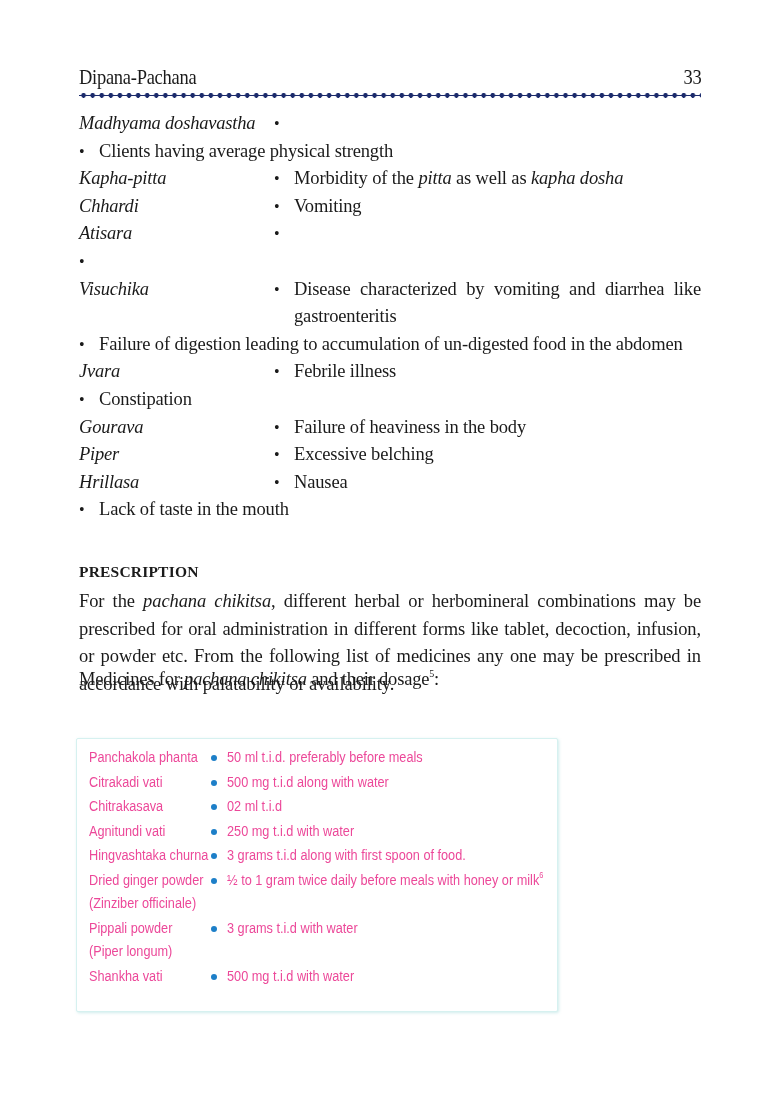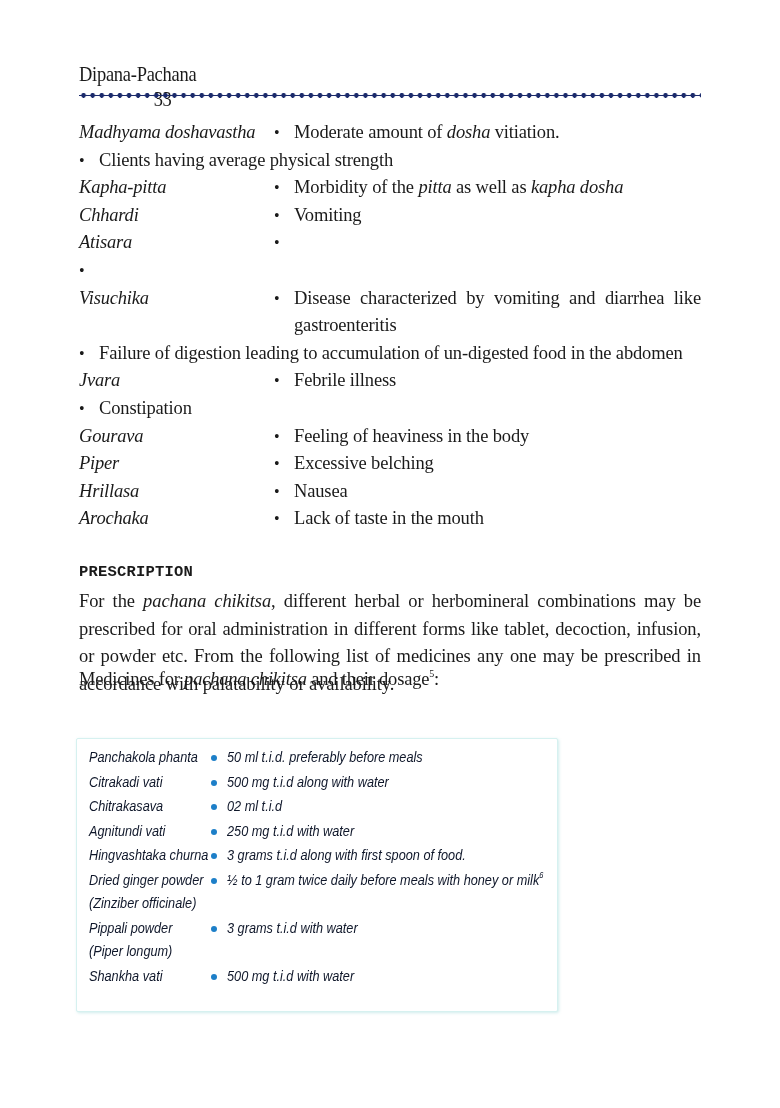--- a/index.html
+++ b/index.html
@@ -22,23 +22,23 @@
       width: 622px;
     }
     .running-head {
       position: absolute;
       top: 62px;
       left: 0;
       width: 622px;
       height: 28px;
       display: flex;
       justify-content: space-between;
+      align-items: flex-end;
       font-size: 21px;
       letter-spacing: -0.3px;
-      flex-direction: column;
     }
     .running-head .title { transform: scaleX(0.88); transform-origin: left bottom; }
     .running-head .page-num { transform: scaleX(0.88); transform-origin: right bottom; }
     .rule {
       position: absolute;
       top: 93px;
       left: 0;
       width: 622px;
       height: 6px;
       background-image:
@@ -51,21 +51,21 @@
       position: absolute;
       left: 0;
       right: 0;
       top: 2px;
       height: 1px;
       background: #1b2a6b;
     }
 
     .term-list {
       position: absolute;
-      top: 119px;
+      top: 110px;
       left: 0;
       width: 622px;
     }
     .term-row {
       display: flex;
       font-size: 18.5px;
       line-height: 27.6px;
     }
     .term-name {
       width: 195px;
@@ -83,21 +83,21 @@
       flex: 1;
       text-align: justify;
       letter-spacing: -0.15px;
     }
     .term-def i { font-style: italic; }
 
     .section-heading {
       position: absolute;
       top: 563px;
       left: 0;
-      font-family: Liberation Mono, monospace;
+      font-family: Liberation Serif, serif;
       font-weight: bold;
       font-size: 15.5px;
       letter-spacing: 0.2px;
     }
     .paragraph {
       position: absolute;
       top: 588px;
       left: 0;
       width: 622px;
       font-size: 18.5px;
@@ -131,22 +131,21 @@
       box-shadow: 1px 1px 3px rgba(120, 200, 200, 0.35);
       background: #ffffff;
     }
     .med-table {
       position: absolute;
       top: 745px;
       left: 10px;
       width: 470px;
       font-family: "Liberation Sans Narrow", "Liberation Sans", "DejaVu Sans", sans-serif;
       font-size: 15.5px;
-      color: #0f172a;
-      font-style: italic;
+      color: #ec4899;
     }
     .med-row {
       display: flex;
       line-height: 23.5px;
       margin-bottom: 1px;
     }
     .med-name {
       flex: 0 0 118px;
       width: 118px;
       transform: scaleX(0.82);
@@ -189,21 +188,20 @@
   <div class="running-head">
     <span class="title">Dipana-Pachana</span>
     <span class="page-num">33</span>
   </div>
   <div class="rule"></div>
 
   <div class="term-list" id="term-list">
       <div class="term-row">
         <div class="term-name">Madhyama doshavastha</div>
         <div class="term-bullet">•</div>
-        <div class="term-def"><span>Moderate amount of </span><i>dosha</i><span> vitiation.</span></div>
       </div>
       <div class="term-row">
         <div class="term-bullet">•</div>
         <div class="term-def"><span>Clients having average physical strength</span></div>
       </div>
       <div class="term-row">
         <div class="term-name">Kapha-pitta</div>
         <div class="term-bullet">•</div>
         <div class="term-def"><span>Morbidity of the </span><i>pitta</i><span> as well as </span><i>kapha dosha</i></div>
       </div>
@@ -233,34 +231,33 @@
         <div class="term-bullet">•</div>
         <div class="term-def"><span>Febrile illness</span></div>
       </div>
       <div class="term-row">
         <div class="term-bullet">•</div>
         <div class="term-def"><span>Constipation</span></div>
       </div>
       <div class="term-row">
         <div class="term-name">Gourava</div>
         <div class="term-bullet">•</div>
-        <div class="term-def"><span>Feeling of heaviness in the body</span></div>
+        <div class="term-def"><span>Failure of heaviness in the body</span></div>
       </div>
       <div class="term-row">
         <div class="term-name">Piper</div>
         <div class="term-bullet">•</div>
         <div class="term-def"><span>Excessive belching</span></div>
       </div>
       <div class="term-row">
         <div class="term-name">Hrillasa</div>
         <div class="term-bullet">•</div>
         <div class="term-def"><span>Nausea</span></div>
       </div>
       <div class="term-row">
-        <div class="term-name">Arochaka</div>
         <div class="term-bullet">•</div>
         <div class="term-def"><span>Lack of taste in the mouth</span></div>
       </div>
     </div>
 
   <div class="section-heading">PRESCRIPTION</div>
 
   <div class="paragraph" id="prescription-paragraph"><span>For the </span><i>pachana chikitsa</i><span>, different herbal or herbomineral combinations may be prescribed for oral administration in different forms like tablet, decoction, infusion, or powder etc. From the following list of medicines any one may be prescribed in accordance with palatability or availability.</span></div>
 
   <div class="medicines-intro">

